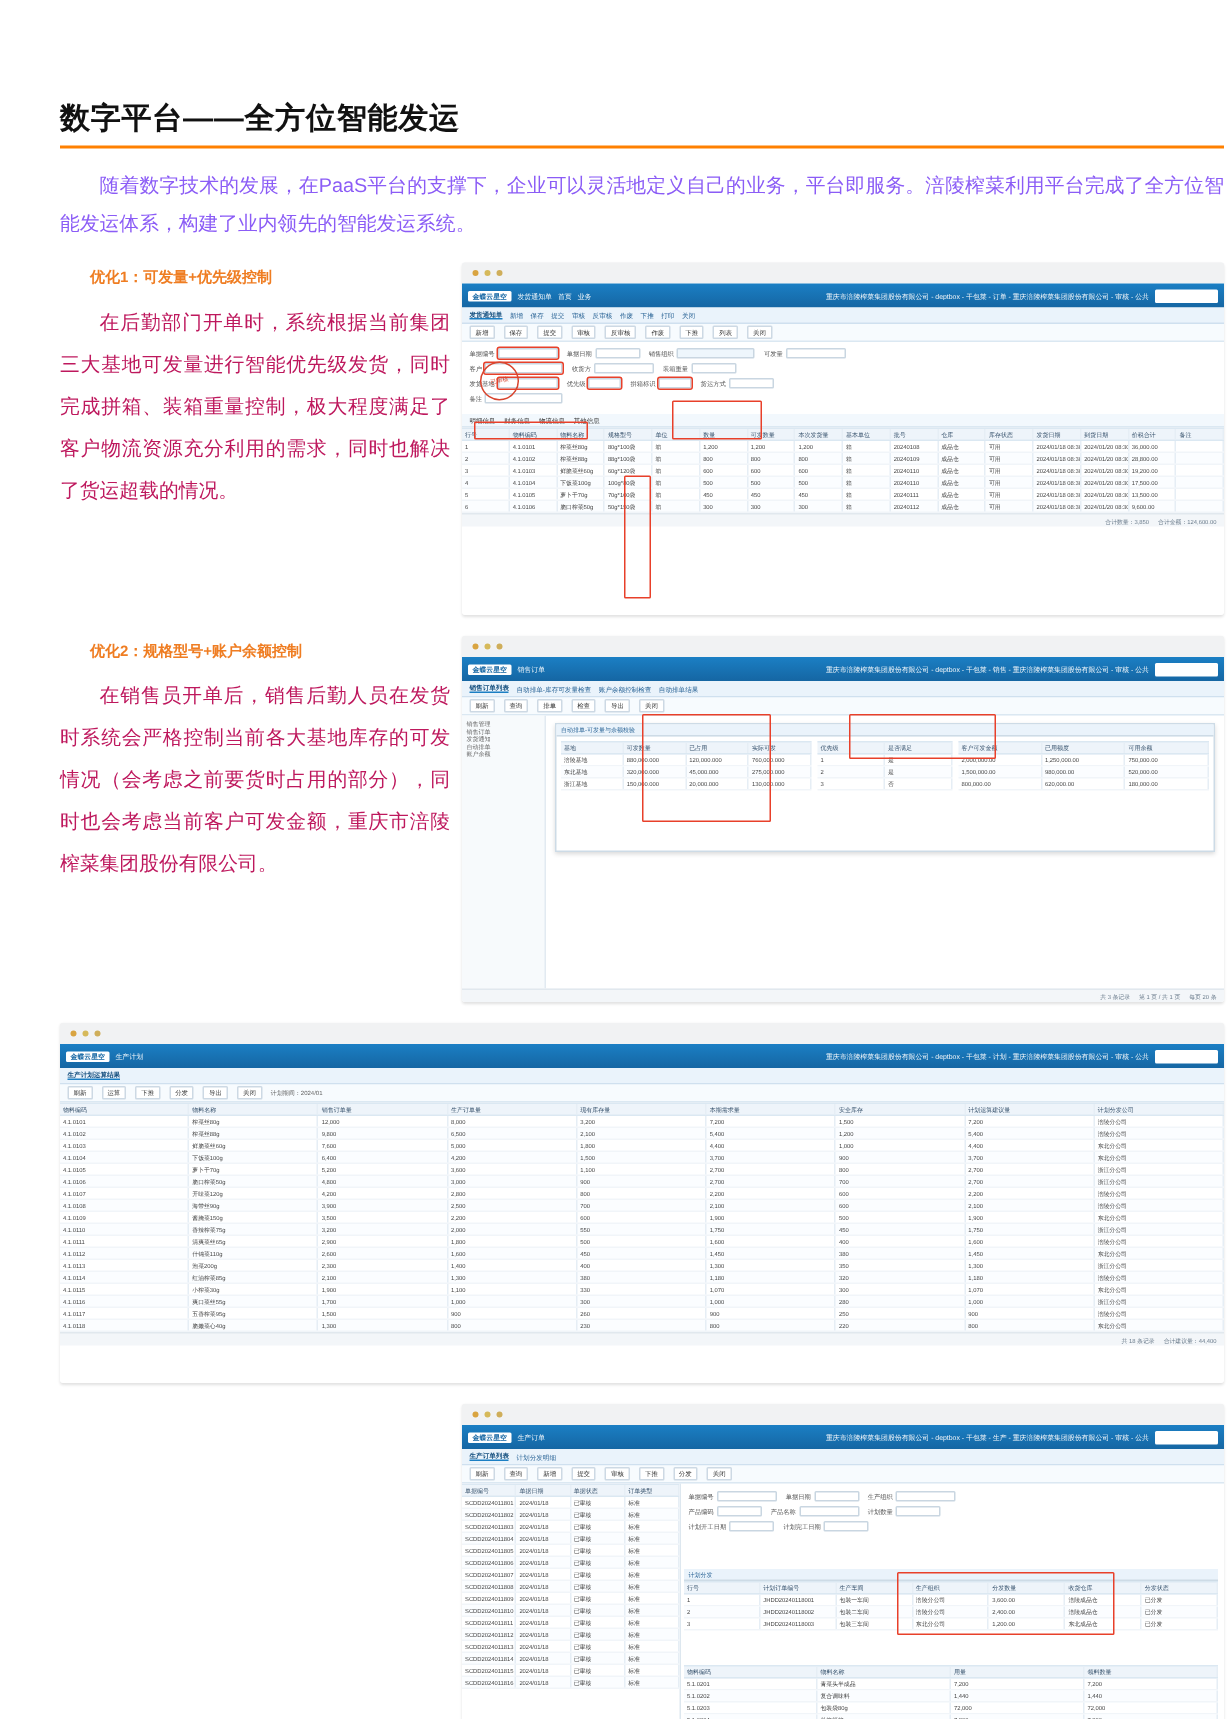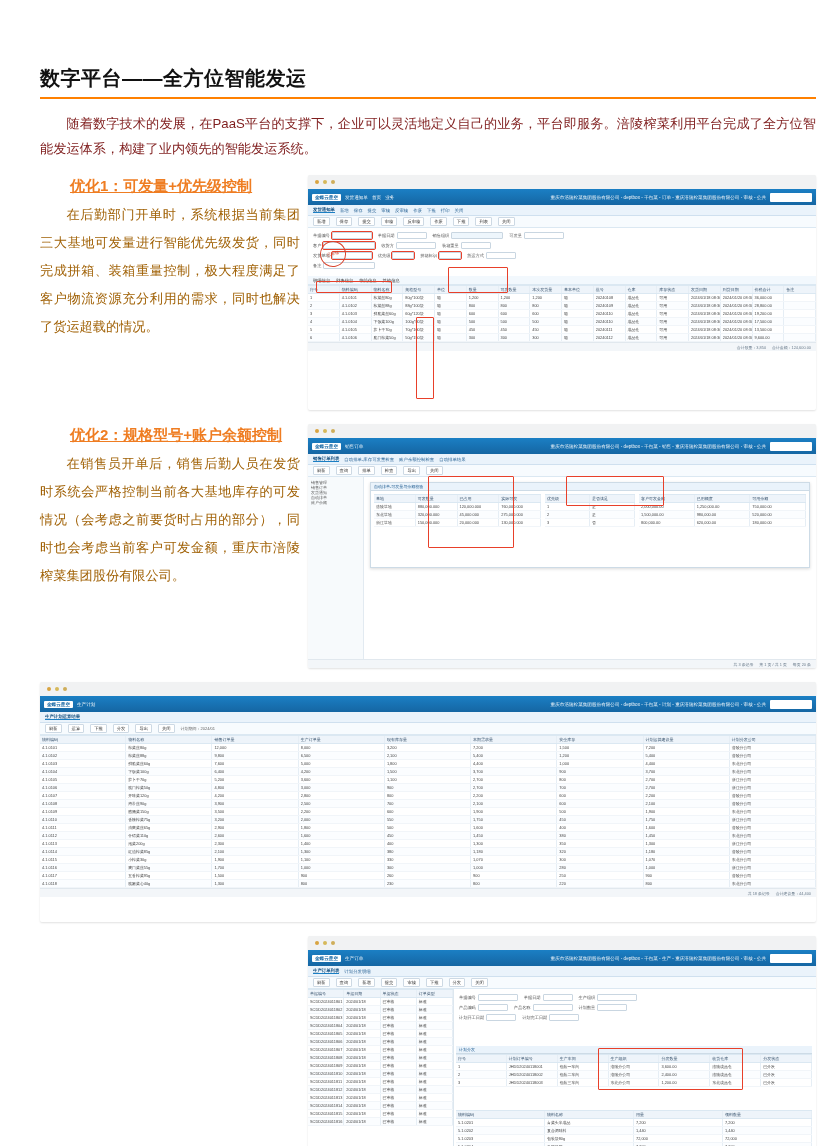--- a/index.html
+++ b/index.html
@@ -39,51 +39,50 @@
     width: 776px;
   }
 
   
   .intro {
     margin: 12px 22px 0 22px;
     font-size: 13.2px;
     line-height: 25px;
     text-align: justify;
     text-indent: 2em;
-    color: #7f1d1d;
+    color: #8b5cf6;
     width: 776px;
   }
 
   
   .section {
     position: relative;
     margin: 0 22px;
     width: 776px;
     display: flex;
     align-items: flex-start;
   }
   .sec-text {
     width: 268px;
     padding-right: 8px;
     flex: 0 0 268px;
   }
   .sec-head {
-    font-size: 15px;
+    font-size: 10px;
     font-weight: bold;
     color: #ef7d22;
     text-indent: 2em;
     line-height: 22px;
     margin-bottom: 4px;
     white-space: nowrap;
-    text-decoration: underline;
   }
   .sec-body {
     font-size: 13.2px;
     line-height: 28px;
-    color: #a16207;
+    color: #be185d;
     text-align: justify;
     text-indent: 2em;
   }
   .shot {
     flex: 1 1 auto;
     background: #f1f2f3;
     border-radius: 2px;
     box-shadow: 0 1px 2px rgba(0,0,0,0.12);
     position: relative;
     overflow: hidden;

